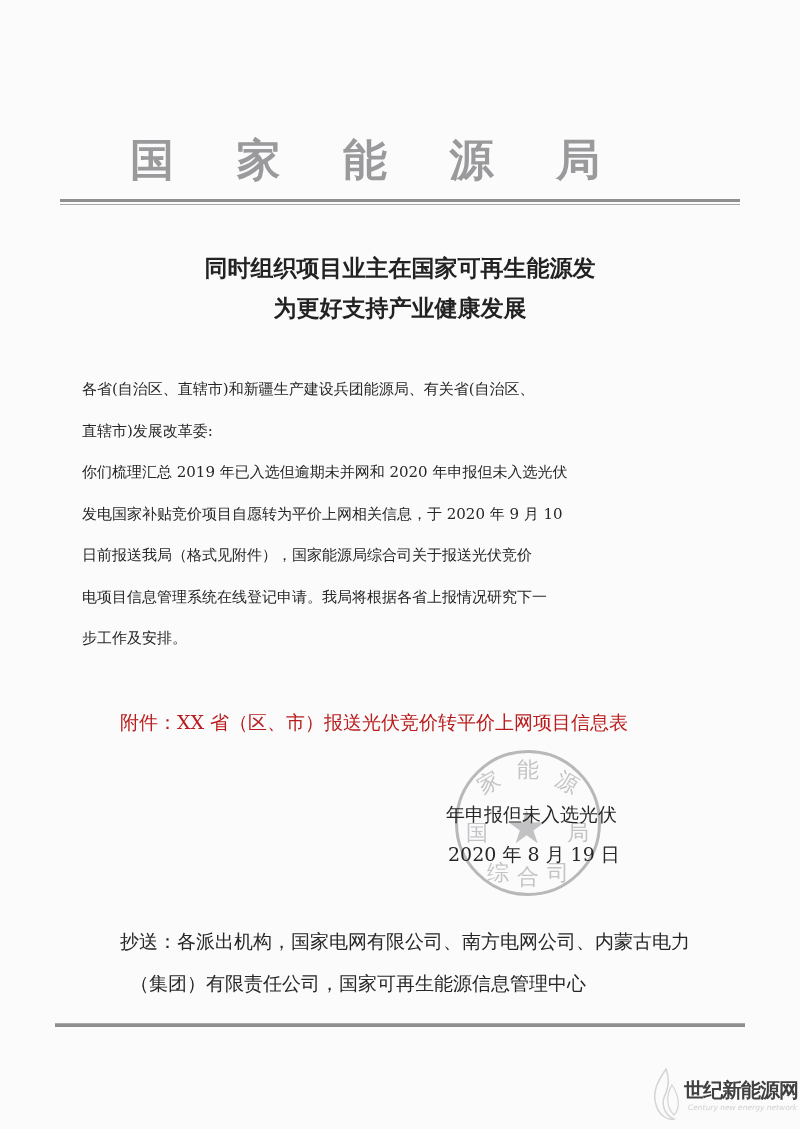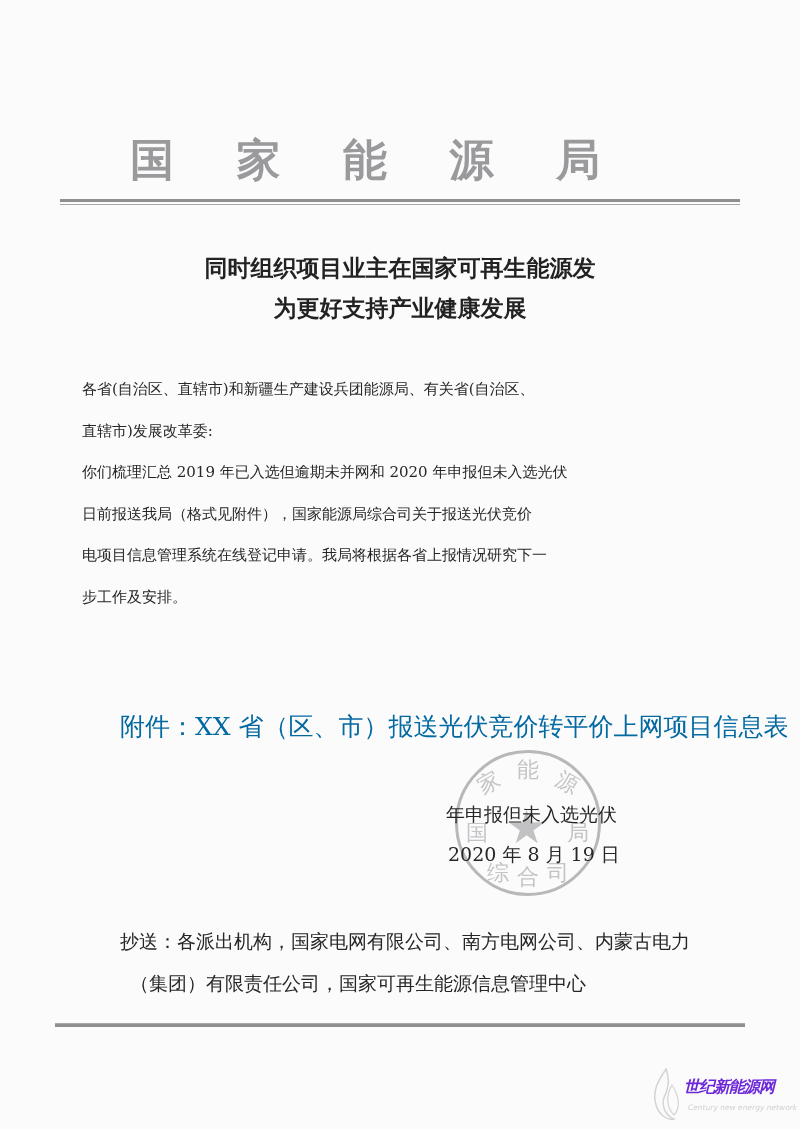--- a/index.html
+++ b/index.html
@@ -22,33 +22,33 @@
     left:160px; width:480px; text-align:center;
     font-family:"DejaVu Sans", sans-serif; font-weight:bold; font-size:23px; color:#222;
     line-height:40px;
   }
   .body-text {
     left:82px; width:640px; font-size:15px; line-height:41.5px; color:#262626;
     text-align:justify;
   }
   .body-text p { margin:0; }
   .indent { text-indent:38px; }
-  .attach { left:120px; top:710px; font-size:25px; color:#0369a1; }
+  .attach { left:120px; top:710px; font-size:19px; color:#b91c1c; }
   .seal {
     left:455px; top:750px; width:146px; height:146px; border-radius:50%;
     border:3px solid #b8b8ba; box-sizing:border-box;
   }
   .seal-star { left:506px; top:800px; font-size:46px; color:#c2c2c4; }
   .seal-txt { font-size:22px; color:#c4c4c6; }
   .sign { font-size:19px; color:#262626; }
   .cc { left:120px; top:920px; width:600px; font-size:19px; line-height:42px; color:#262626; }
   .cc p { margin:0; }
   .cc .second { padding-left:10px; }
   .watermark { left:648px; top:1065px; width:150px; height:60px; }
-  .wm-text { font-family:"DejaVu Sans", sans-serif; font-size:16px; color:#6d28d9; font-style:italic; font-weight:bold; letter-spacing:-1px; }
+  .wm-text { font-family:"DejaVu Sans", sans-serif; font-size:20px; color:#404040; font-weight:bold; letter-spacing:-1px; }
   .wm-sub { font-family:"DejaVu Sans", sans-serif; font-size:7.5px; color:#d0d0d2; font-style:italic; }
 </style>
 </head>
 <body>
 
 <div class="abs header-org">
   <span>国</span>
   <span>家</span>
   <span>能</span>
   <span>源</span>
@@ -61,20 +61,21 @@
 
 <div class="abs title" style="top:248px;">
   <div>同时组织项目业主在国家可再生能源发</div>
   <div>为更好支持产业健康发展</div>
 </div>
 
 <div class="abs body-text" style="top:369px;">
   <p>各省(自治区、直辖市)和新疆生产建设兵团能源局、有关省(自治区、</p>
   <p>直辖市)发展改革委:</p>
   <p>你们梳理汇总 2019 年已入选但逾期未并网和 2020 年申报但未入选光伏</p>
+  <p>发电国家补贴竞价项目自愿转为平价上网相关信息，于 2020 年 9 月 10</p>
   <p>日前报送我局（格式见附件），国家能源局综合司关于报送光伏竞价</p>
   <p>电项目信息管理系统在线登记申请。我局将根据各省上报情况研究下一</p>
   <p>步工作及安排。</p>
 </div>
 
 <div class="abs attach">附件：XX 省（区、市）报送光伏竞价转平价上网项目信息表</div>
 
 <div class="abs seal"></div>
 <div class="abs seal-star">★</div>
 <div class="abs seal-txt" style="left:478px;top:768px;transform:rotate(-30deg);">家</div>

